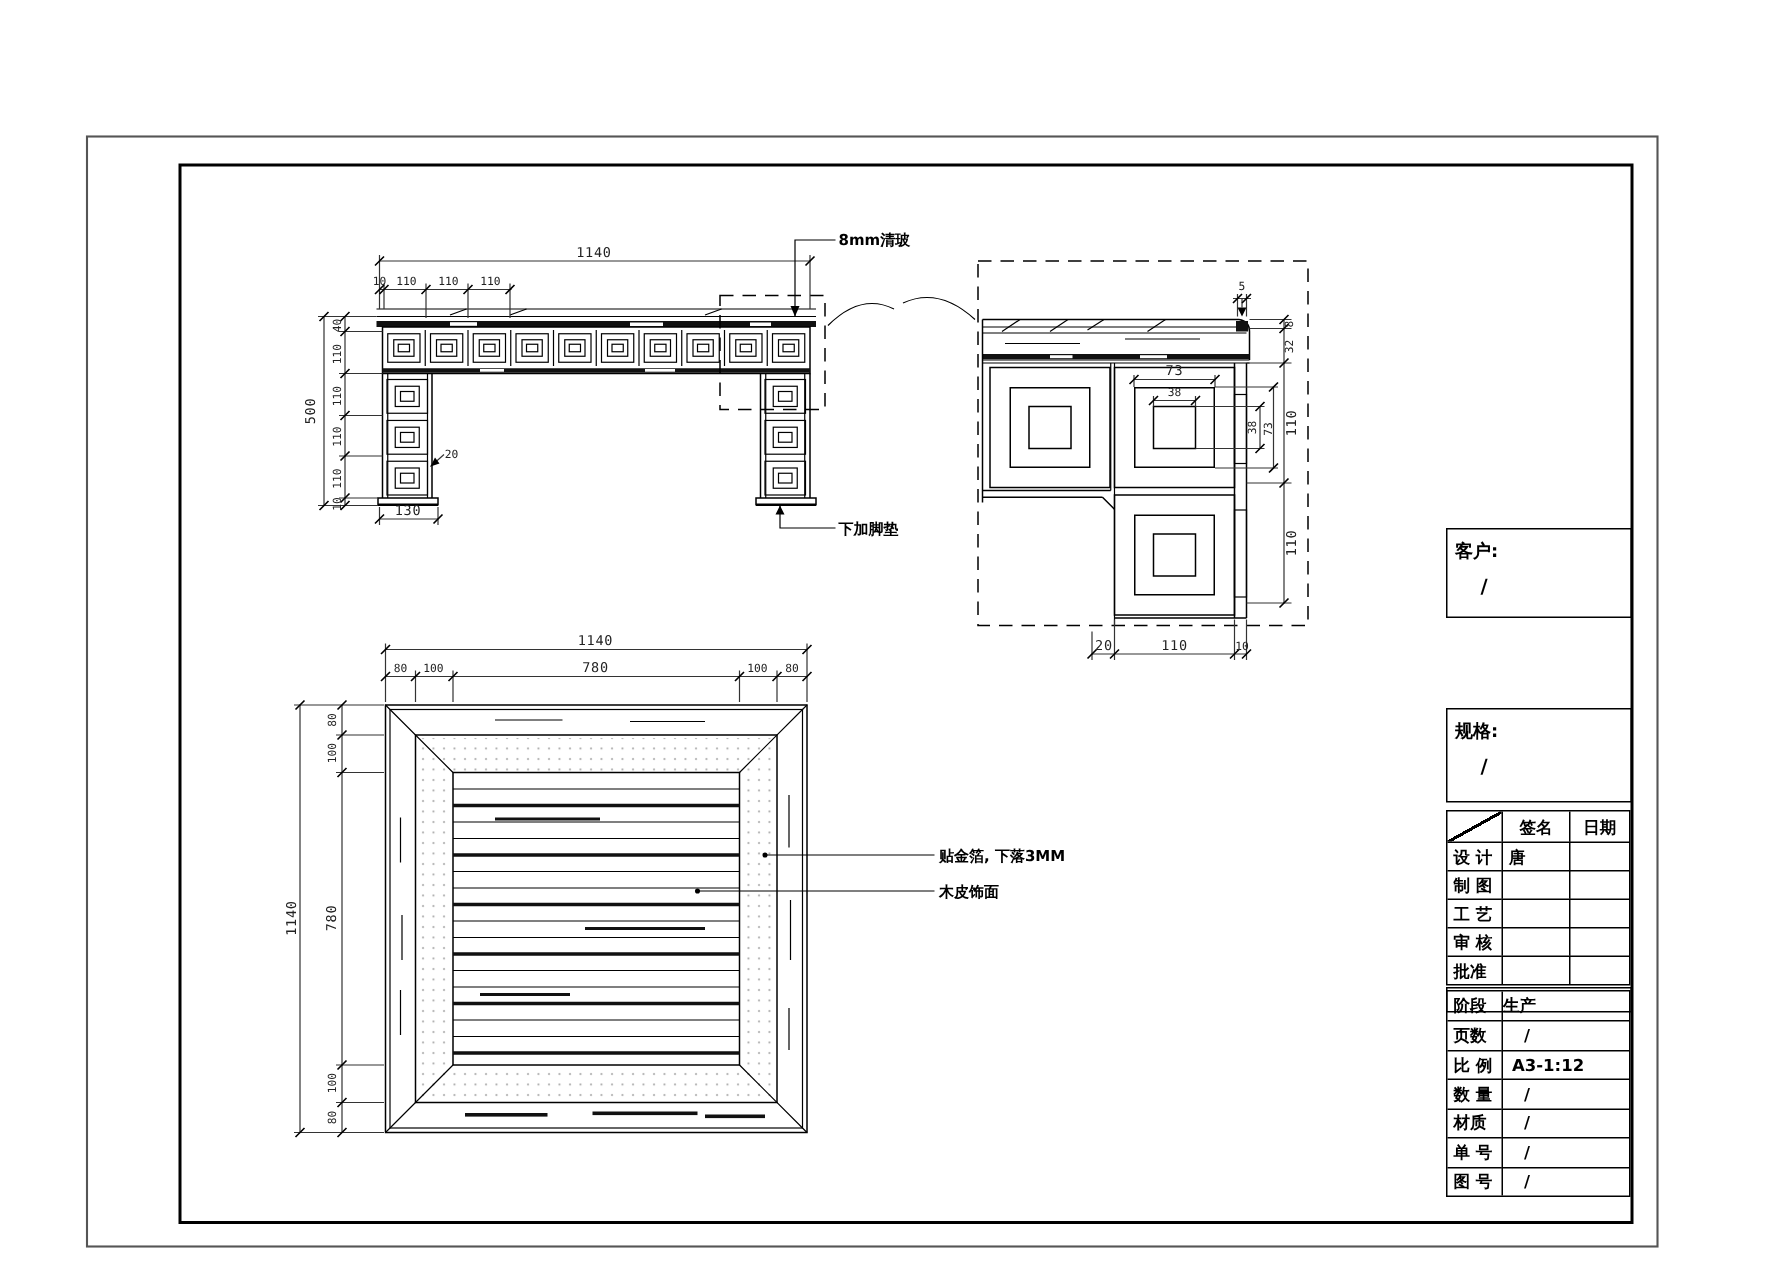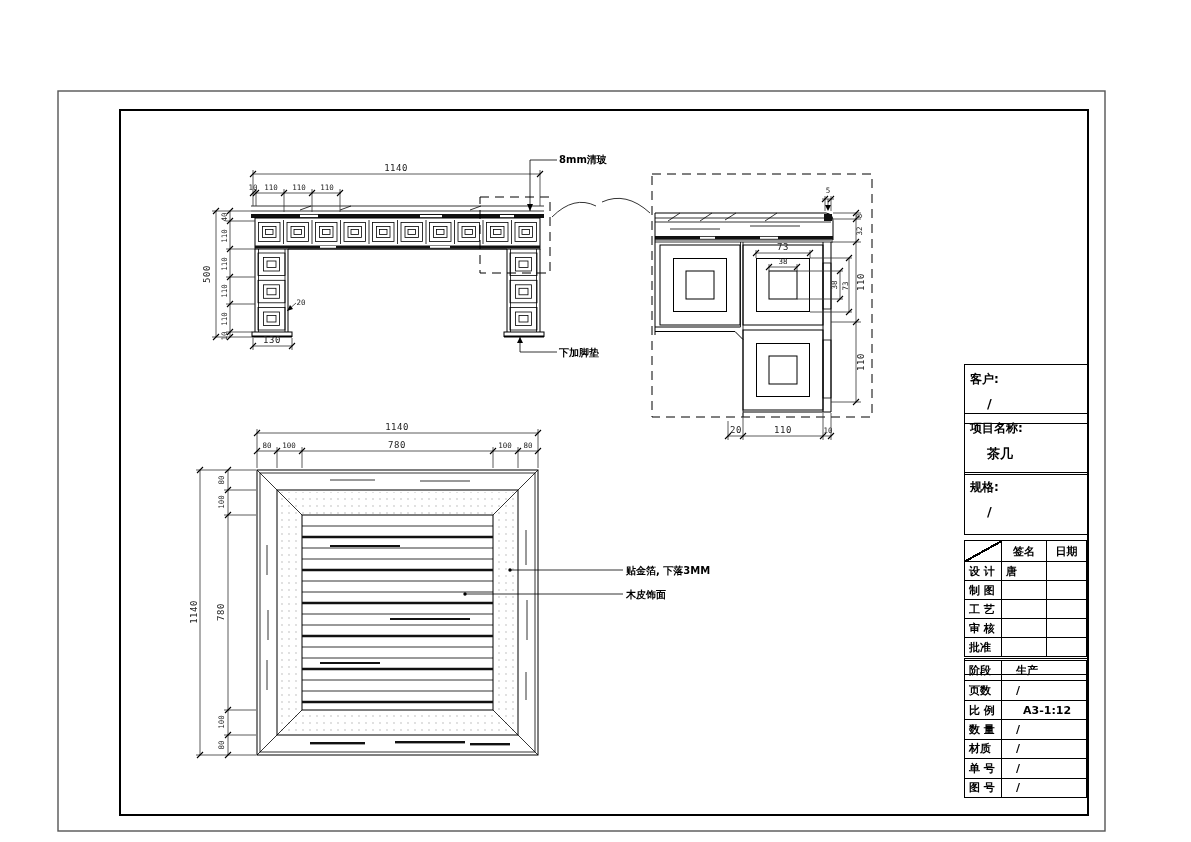--- a/index.html
+++ b/index.html
@@ -259,27 +259,23 @@
       <line x1="510" y1="570" x2="623" y2="570" class="thin"></line>
       <text class="lbl" x="626" y="574">贴金箔, 下落3MM</text>
       <circle cx="465" cy="594" r="1.7" fill="#000"></circle>
       <line x1="465" y1="594" x2="623" y2="594" class="thin"></line>
       <text class="lbl" x="626" y="598">木皮饰面</text>
     </g>
   </g>
 </svg>
 
 <div id="tb">
-  <div class="box" style="top:12px;height:58px">
+  <div class="box" style="top:0;height:58px">
     <div class="cap">客户:</div>
     <div class="val">/</div>
-  </div>
-  <div class="box" style="top:61px;height:60px">
-    <div class="cap">项目名称:</div>
-    <div class="val">茶几</div>
   </div>
   <div class="box" style="top:120px;height:61px">
     <div class="cap">规格:</div>
     <div class="val">/</div>
   </div>
 
   <div class="tbl" style="top:188px;width:121px;height:115px;grid-template-columns:36px 45px 1fr;grid-template-rows:20px repeat(5,1fr)">
     <div class="cell first toprow diag"></div>
     <div class="cell toprow center">签名</div>
     <div class="cell toprow center">日期</div>
@@ -302,25 +298,25 @@
 
     <div class="cell first">批准</div>
     <div class="cell"></div>
     <div class="cell"></div>
   </div>
 
   <div class="box" style="top:306px;height:15px"></div>
 
   <div class="tbl" style="top:308px;width:121px;height:136px;grid-template-columns:36px 1fr;grid-template-rows:repeat(7,1fr)">
     <div class="cell first toprow">阶段</div>
-    <div class="cell toprow" style="padding-left:14px">生产</div>
+    <div class="cell toprow" style="padding-left:0">生产</div>
     <div class="cell first">页数</div>
     <div class="cell" style="padding-left:14px">/</div>
     <div class="cell first">比 例</div>
-    <div class="cell" style="padding-left:21px">A3-1:12</div>
+    <div class="cell" style="padding-left:6px">A3-1:12</div>
     <div class="cell first">数 量</div>
     <div class="cell" style="padding-left:14px">/</div>
     <div class="cell first">材质</div>
     <div class="cell" style="padding-left:14px">/</div>
     <div class="cell first">单 号</div>
     <div class="cell" style="padding-left:14px">/</div>
     <div class="cell first">图 号</div>
     <div class="cell" style="padding-left:14px">/</div>
   </div>
 </div>

